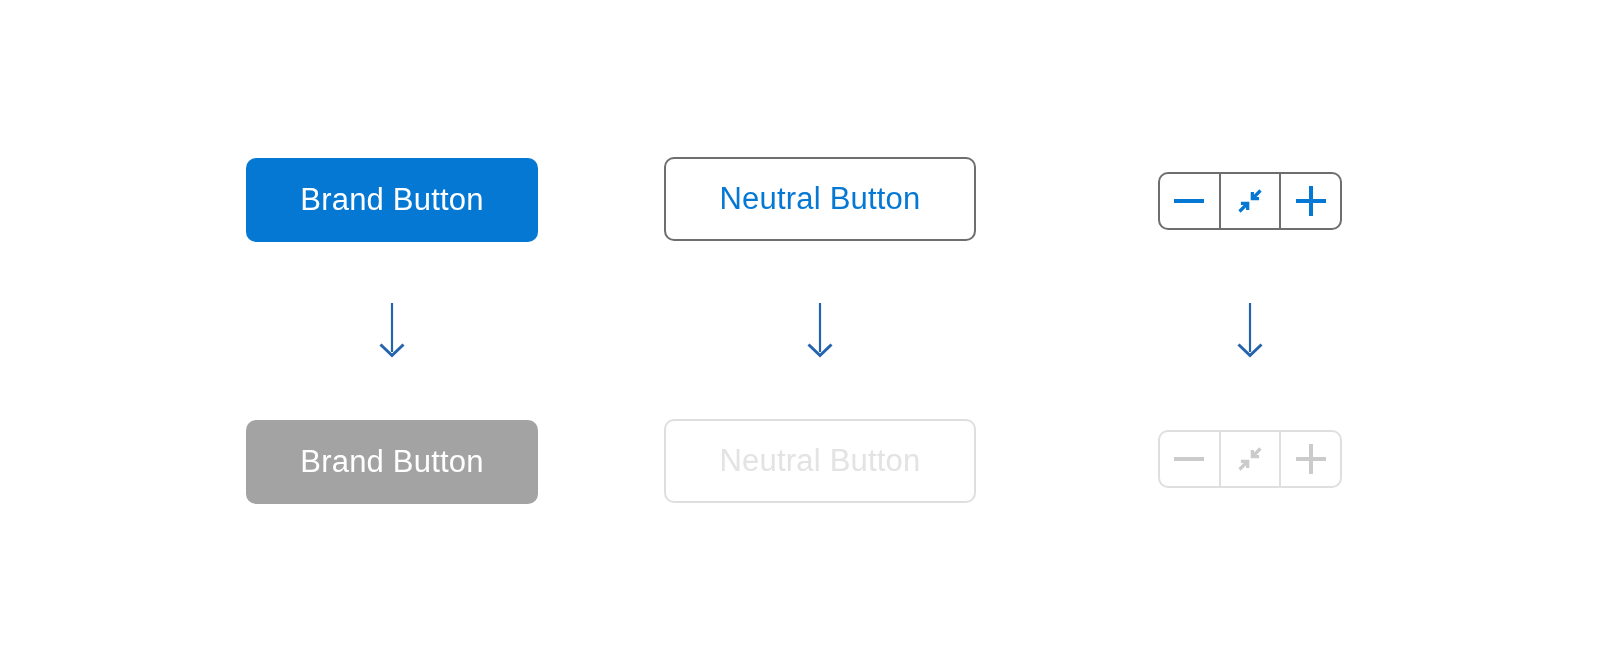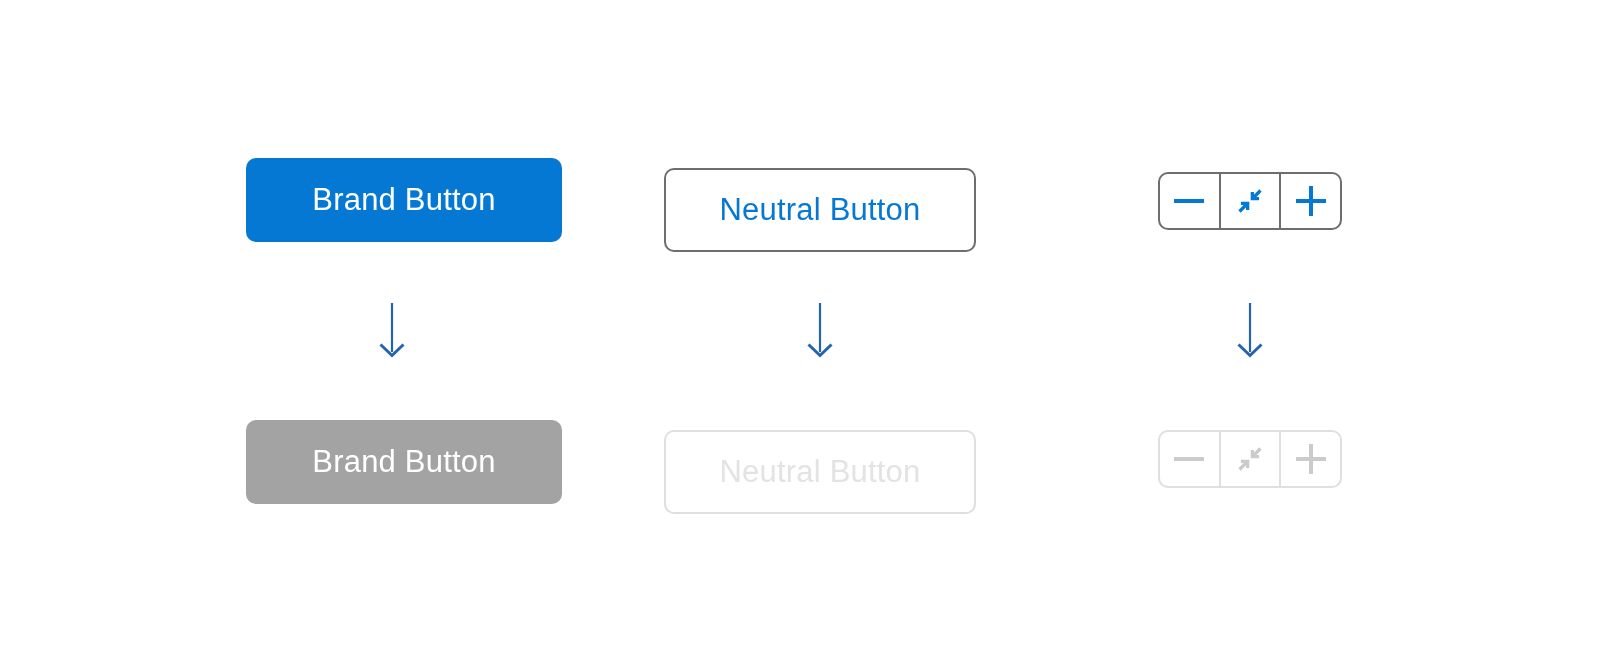--- a/index.html
+++ b/index.html
@@ -13,35 +13,34 @@
   .btn {
     position: absolute;
     display: flex; align-items: center; justify-content: center;
     font-family: inherit; font-size: 31px; font-weight: 400;
     border: none; background: none; cursor: default;
     letter-spacing: 0.2px;
   }
 
   
   .btn.brand {
-    left: 246px; top: 158px; width: 316px; height: 84px;
+    left: 246px; top: 158px; width: 292px; height: 84px;
     border-radius: 10px;
     background: var(--brand-blue);
     color: var(--button-text);
   }
   .btn.brand.disabled { top: 420px; background: var(--disabled-fill); }
 
   
   .btn.neutral {
     left: 664px; top: 157px; width: 312px; height: 84px;
     border-radius: 10px;
     background: #ffffff;
     border: 2px solid var(--neutral-border);
     color: var(--brand-blue);
-    margin-top: 11px;
   }
   .btn.neutral.disabled {
     top: 419px;
     border-color: var(--disabled-border);
     color: var(--disabled-text);
   }
 
   
   .stepper {
     position: absolute;

